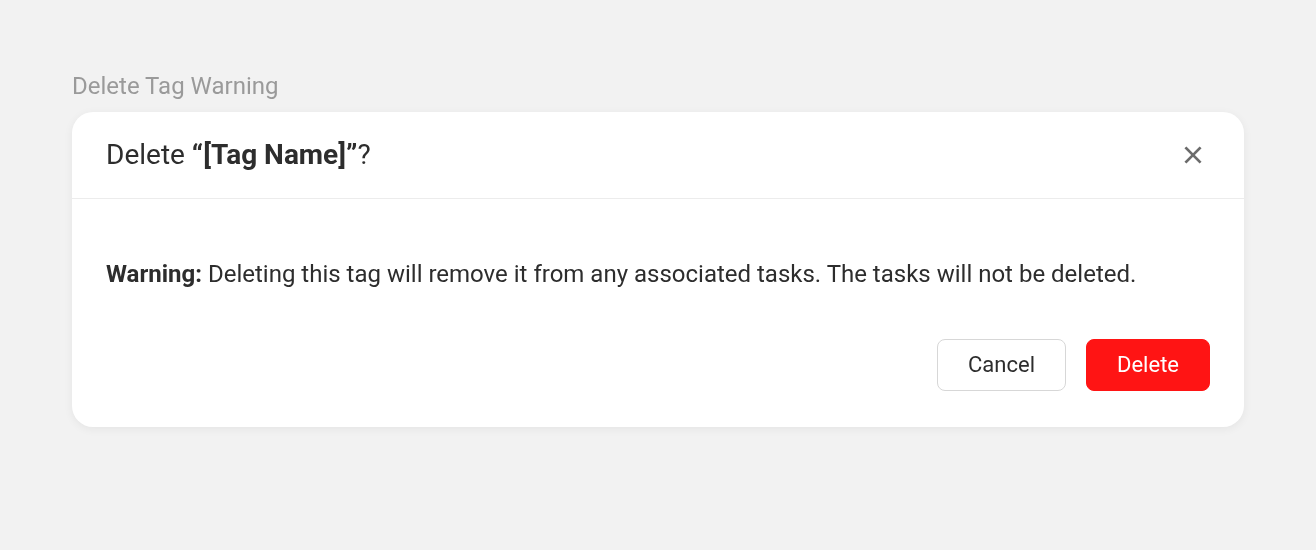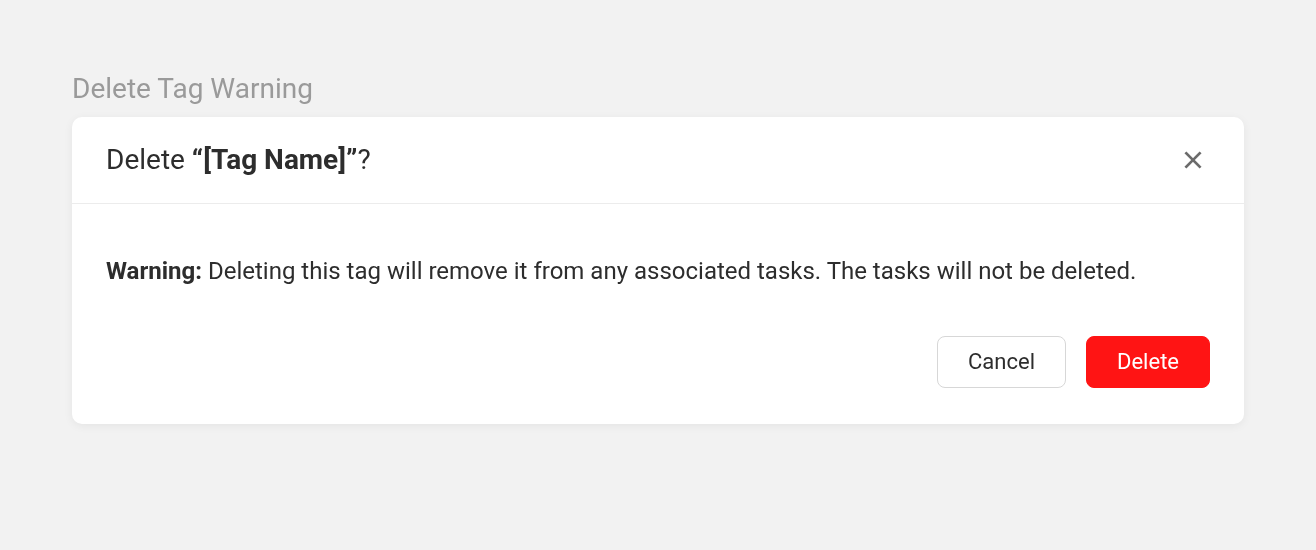--- a/index.html
+++ b/index.html
@@ -11,27 +11,27 @@
       font-family: -apple-system, BlinkMacSystemFont, "Segoe UI", Roboto, "Helvetica Neue", Arial, sans-serif;
       background: #f2f2f2;
       width: 1316px;
       height: 550px;
       position: relative;
     }
     .wrapper {
       padding: 72px 72px 0 72px;
     }
     .caption {
-      font-size: 28px;
+      font-size: 24px;
       color: #9a9a9a;
       margin-bottom: 12px;
     }
     .dialog {
       background: #ffffff;
-      border-radius: 10px;
+      border-radius: 21px;
       box-shadow: 0 2px 10px rgba(0,0,0,0.06);
       width: 100%;
       overflow: hidden;
     }
     .dialog-header {
       display: flex;
       align-items: center;
       justify-content: space-between;
       padding: 26px 34px 26px 34px;
       border-bottom: 1px solid #ececec;
@@ -63,20 +63,21 @@
       stroke-width: 2.5;
     }
     .dialog-body {
       padding: 48px 34px 28px 34px;
     }
     .warning-text {
       font-size: 24px;
       color: #2d2d2d;
       line-height: 1.65;
       font-weight: 400;
+      margin-top: 8px;
     }
     .warning-text .label {
       font-weight: 700;
     }
     .dialog-footer {
       display: flex;
       justify-content: flex-end;
       gap: 20px;
       padding: 16px 34px 36px 34px;
       margin-left: 28px;

